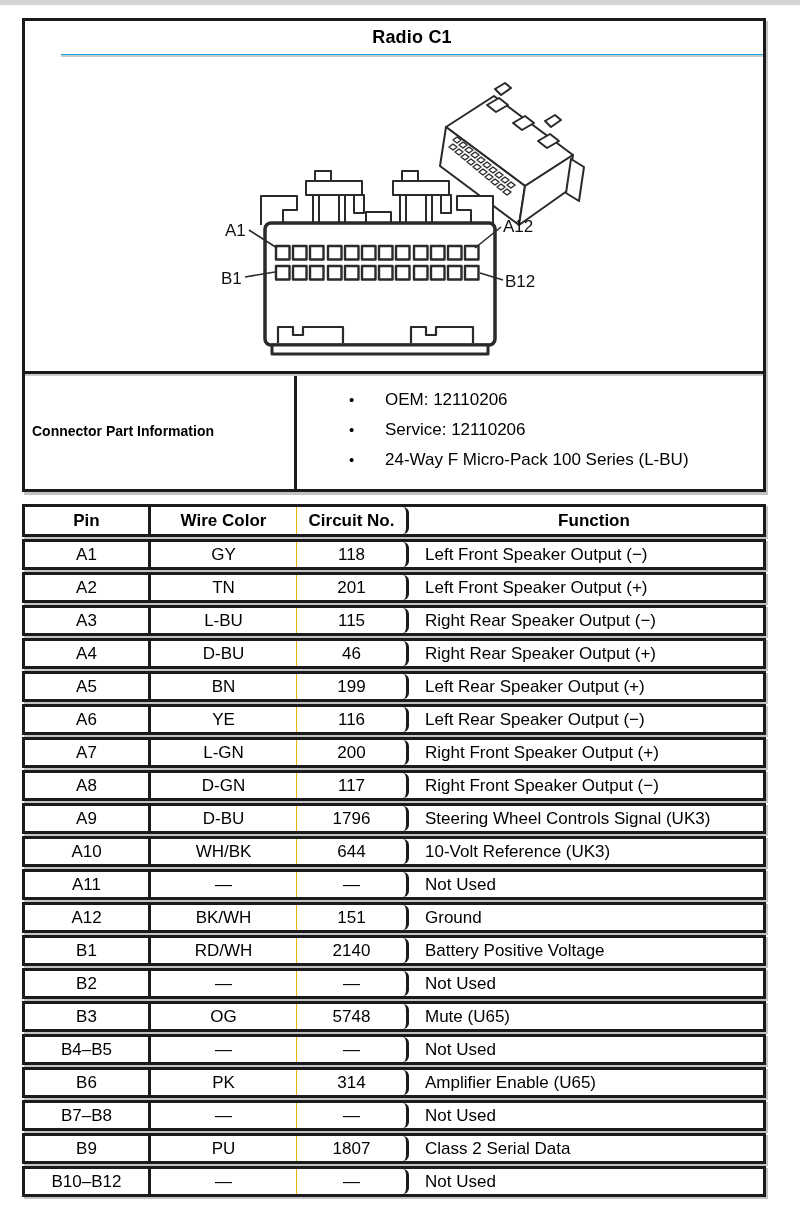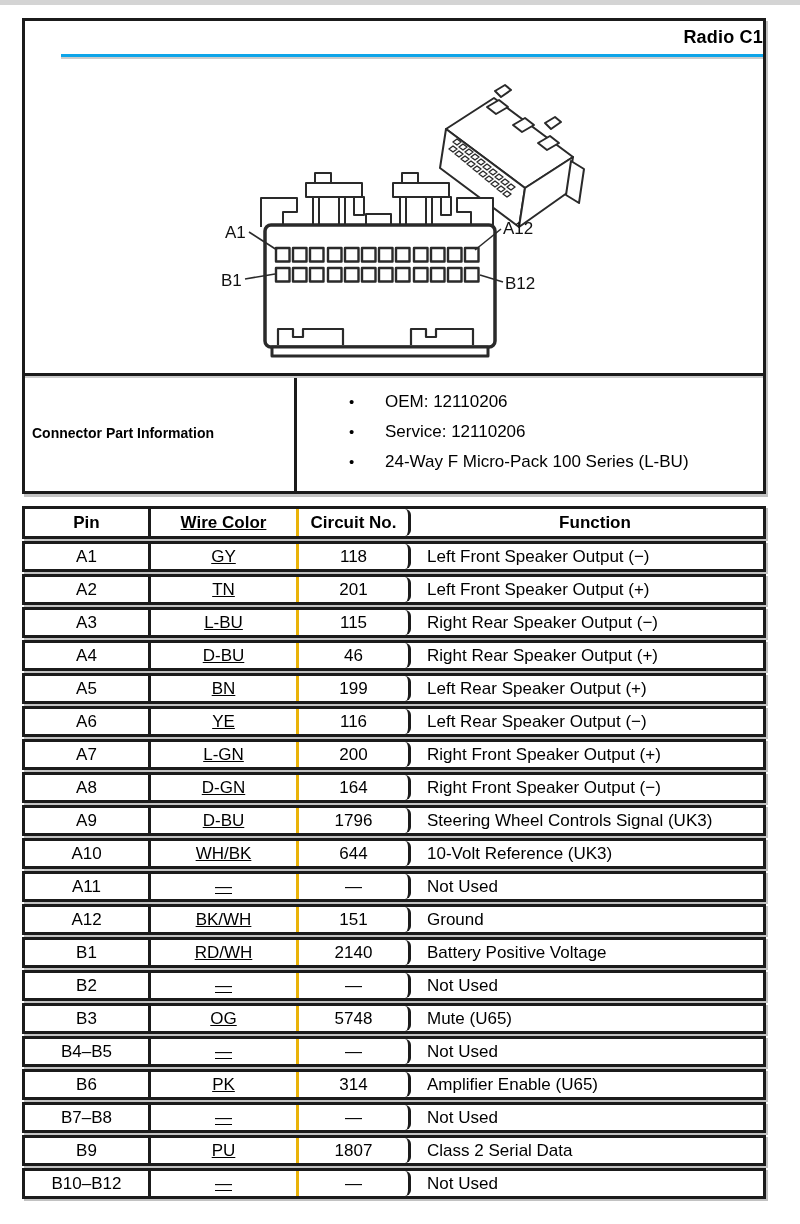--- a/index.html
+++ b/index.html
@@ -11,22 +11,22 @@
   }
   .top-strip{position:absolute;left:0;top:0;width:800px;height:5px;background:#d4d4d4;}
   .frame{position:absolute;left:22px;top:18px;width:744px;}
 
   
   .block{
     border:3px solid #1b1b1b;background:#fff;
     box-shadow:2px 3px 0 #c2c2c2;
   }
   .title-bar{
-    height:33px;border-bottom:3px solid #0ea5e9;
-    display:flex;align-items:center;justify-content:flex-end;
+    height:33px;border-bottom:1px solid #0ea5e9;
+    display:flex;align-items:center;justify-content:center;
     font-weight:bold;font-size:18px;letter-spacing:.2px;
     box-shadow:0 2px 0 #cccccc;
     margin-left:36px;
   }
   .diagram{height:316px;border-bottom:3px solid #1b1b1b;position:relative;box-shadow:0 2px 0 #cccccc;}
   .diagram svg{display:block;}
 
   .part-info{display:flex;height:115px;}
   .part-info-label{
     width:272px;border-right:3px solid #1b1b1b;
@@ -48,21 +48,21 @@
     display:flex;border:3px solid #1b1b1b;background:#fff;
     box-shadow:2px 2px 0 #c2c2c2;margin-top:2px;
   }
   .trow.head{margin-top:12px;}
   .c{
     height:25px;line-height:25px;font-size:17px;text-align:center;
     box-sizing:content-box;overflow:hidden;white-space:nowrap;
   }
   .head .c{height:27px;line-height:27px;font-weight:bold;}
   .c.pin{width:123px;border-right:3px solid #1b1b1b;}
-  .c.wire{width:145px;border-right:3px solid #eab308;text-decoration:underline;}
+  .c.wire{width:145px;border-right:1px solid #eab308;}
   .c.circ{width:109px;border-right:3px solid #1b1b1b;border-radius:6px;}
   .c.func{flex:1;text-align:left;padding-left:16px;}
 </style>
 </head>
 <body>
 
 <div class="top-strip"></div>
 
 <div class="frame">
 
@@ -260,21 +260,21 @@
     </div>
     <div class="trow">
       <div class="c pin">A7</div>
       <div class="c wire">L-GN</div>
       <div class="c circ">200</div>
       <div class="c func">Right Front Speaker Output (+)</div>
     </div>
     <div class="trow">
       <div class="c pin">A8</div>
       <div class="c wire">D-GN</div>
-      <div class="c circ">164</div>
+      <div class="c circ">117</div>
       <div class="c func">Right Front Speaker Output (−)</div>
     </div>
     <div class="trow">
       <div class="c pin">A9</div>
       <div class="c wire">D-BU</div>
       <div class="c circ">1796</div>
       <div class="c func">Steering Wheel Controls Signal (UK3)</div>
     </div>
     <div class="trow">
       <div class="c pin">A10</div>

